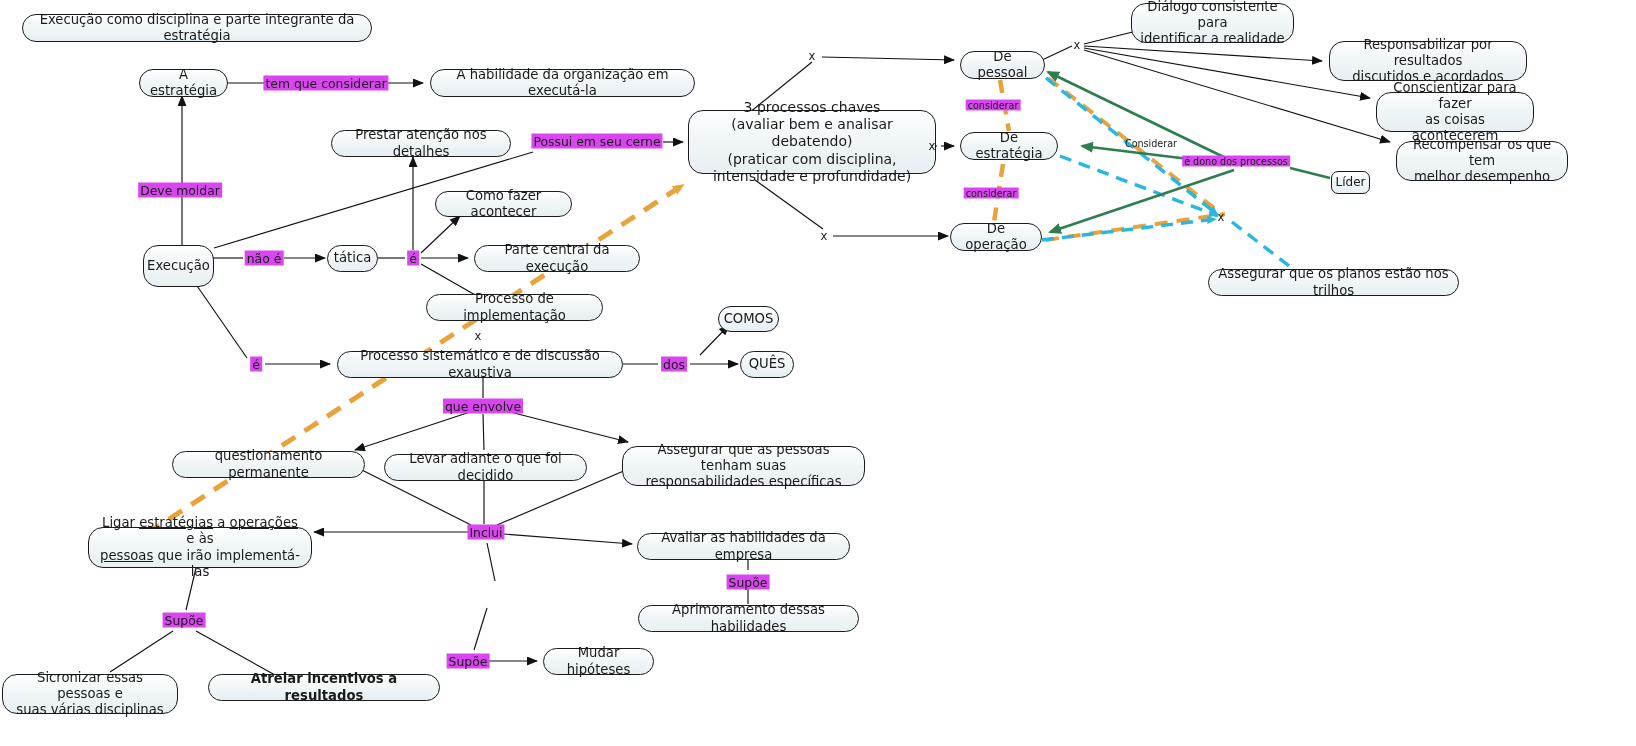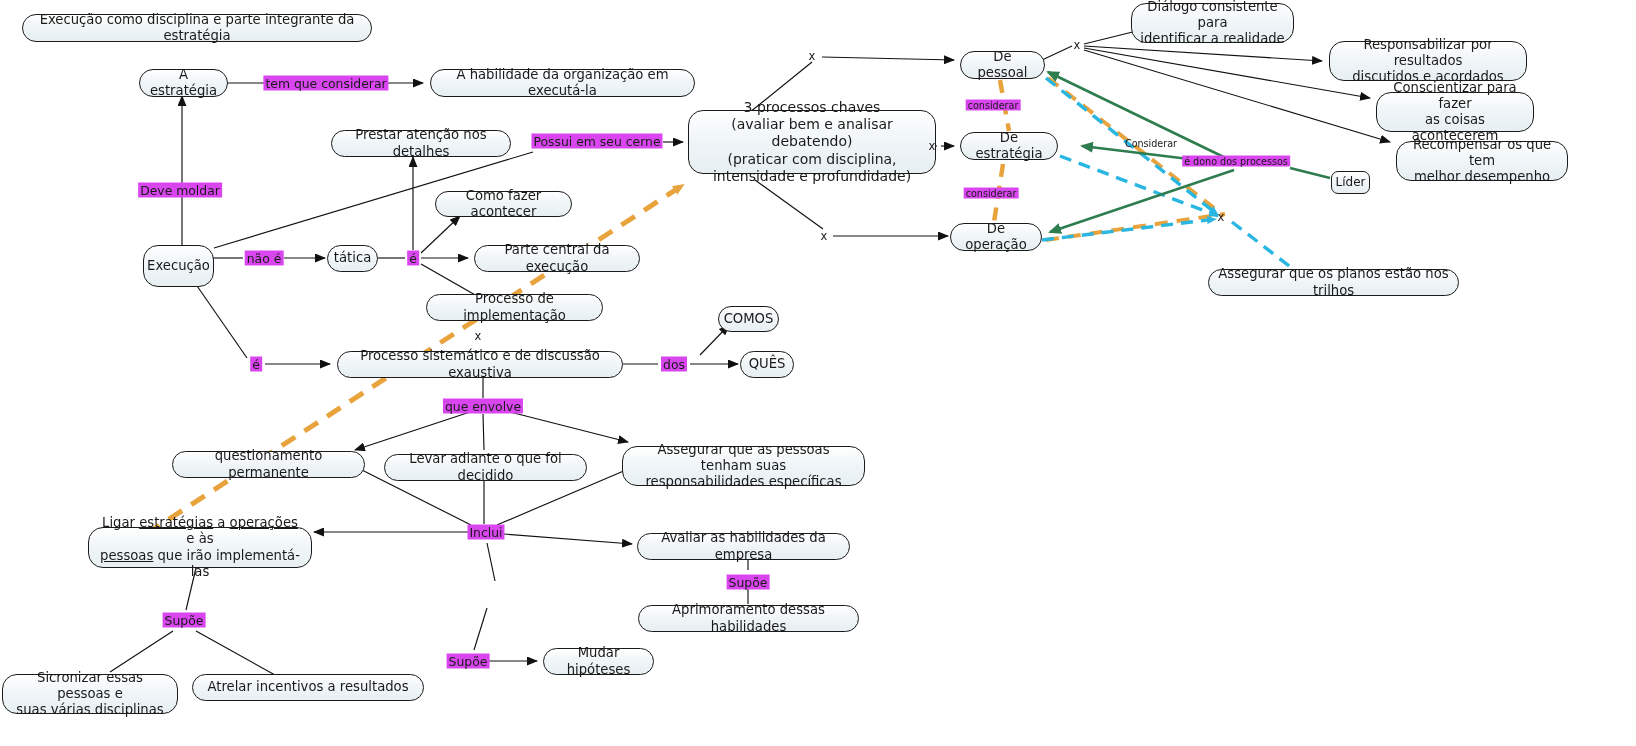--- a/index.html
+++ b/index.html
@@ -242,21 +242,21 @@
   <div class="node" style="left:637px; top:533px; width:213px; height:27px;">Avaliar as habilidades da empresa</div>
 
 
   <div class="node" style="left:638px; top:605px; width:221px; height:27px;">Aprimoramento dessas habilidades</div>
 
   <div class="node" style="left:543px; top:648px; width:111px; height:27px;">Mudar hipóteses</div>
 
   <div class="node" style="left:2px; top:674px; width:176px; height:40px;">Sicronizar essas pessoas e
 suas várias disciplinas</div>
 
-  <div class="node" style="left:192px; top:674px; width:232px; height:27px;">Atrelar incentivos a resultados</div>
+  <div class="node" style="left:208px; top:674px; width:232px; height:27px;font-weight:bold;">Atrelar incentivos a resultados</div>
 
   <div class="edge-label" style="left:326px; top:83px;">tem que considerar</div>
 
   <div class="edge-label" style="left:180px; top:190px;">Deve moldar</div>
 
   <div class="edge-label" style="left:264px; top:258px;">não é</div>
 
   <div class="edge-label" style="left:413px; top:258px;">é</div>
 
   <div class="edge-label" style="left:597px; top:141px;">Possui em seu cerne</div>

